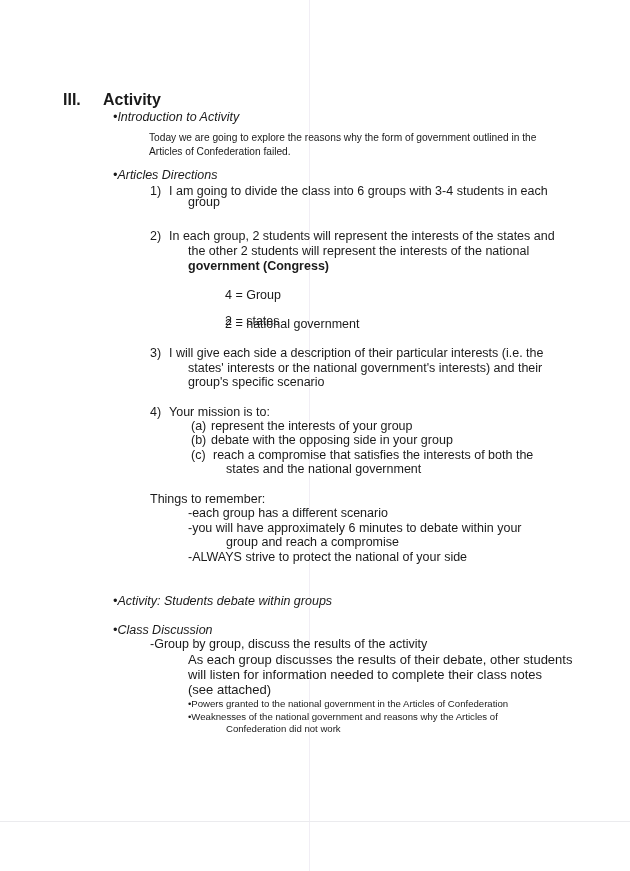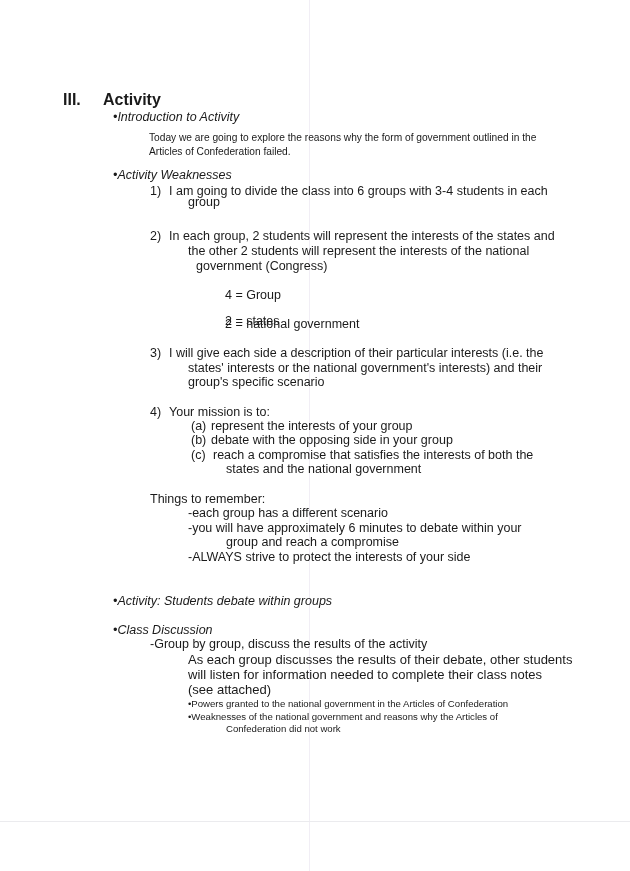--- a/index.html
+++ b/index.html
@@ -24,30 +24,30 @@
 <div class="scan-v"></div>
 <div class="scan-h"></div>
 
 <div class="abs h-num" style="left:63px; top:91px;">III.</div>
 <div class="abs h-title" style="left:103px; top:91px;">Activity</div>
 
 <div class="abs sub" style="left:113px; top:110px;">•Introduction to Activity</div>
 <div class="abs small" style="left:149px; top:131px;">Today we are going to explore the reasons why the form of government outlined in the</div>
 <div class="abs small" style="left:149px; top:145px;">Articles of Confederation failed.</div>
 
-<div class="abs sub" style="left:113px; top:168px;">•Activity Weaknesses</div>
+<div class="abs sub" style="left:113px; top:168px;">•Articles Directions</div>
 
 <div class="abs body" style="left:150px; top:184px;">1)</div>
 <div class="abs body" style="left:169px; top:184px;">I am going to divide the class into 6 groups with 3-4 students in each</div>
 <div class="abs body" style="left:188px; top:195px;">group</div>
 
 <div class="abs body" style="left:150px; top:229px;">2)</div>
 <div class="abs body" style="left:169px; top:229px;">In each group, 2 students will represent the interests of the states and</div>
 <div class="abs body" style="left:188px; top:244px;">the other 2 students will represent the interests of the national</div>
-<div class="abs body" style="left:196px; top:259px;">government (Congress)</div>
+<div class="abs body" style="left:188px; top:259px;font-weight:bold;">government (Congress)</div>
 
 <div class="abs body" style="left:225px; top:288px;">4 = Group</div>
 <div class="abs body" style="left:225px; top:314px;">2 = states</div>
 <div class="abs body" style="left:225px; top:317px;">2 = national government</div>
 
 <div class="abs body" style="left:150px; top:346px;">3)</div>
 <div class="abs body" style="left:169px; top:346px;">I will give each side a description of their particular interests (i.e. the</div>
 <div class="abs body" style="left:188px; top:361px;">states' interests or the national government's interests) and their</div>
 <div class="abs body" style="left:188px; top:375px;">group's specific scenario</div>
 
@@ -58,21 +58,21 @@
 <div class="abs body" style="left:191px; top:433px;">(b)</div>
 <div class="abs body" style="left:211px; top:433px;">debate with the opposing side in your group</div>
 <div class="abs body" style="left:191px; top:448px;">(c)</div>
 <div class="abs body" style="left:213px; top:448px;">reach a compromise that satisfies the interests of both the</div>
 <div class="abs body" style="left:226px; top:462px;">states and the national government</div>
 
 <div class="abs body" style="left:150px; top:492px;">Things to remember:</div>
 <div class="abs body" style="left:188px; top:506px;">-each group has a different scenario</div>
 <div class="abs body" style="left:188px; top:521px;">-you will have approximately 6 minutes to debate within your</div>
 <div class="abs body" style="left:226px; top:535px;">group and reach a compromise</div>
-<div class="abs body" style="left:188px; top:550px;">-ALWAYS strive to protect the interests of your side</div>
+<div class="abs body" style="left:188px; top:550px;">-ALWAYS strive to protect the national of your side</div>
 
 <div class="abs sub" style="left:113px; top:594px;font-style:italic;">•Activity:  Students debate within groups</div>
 
 <div class="abs sub" style="left:113px; top:623px;">•Class Discussion</div>
 <div class="abs body" style="left:150px; top:637px;">-Group by group, discuss the results of the activity</div>
 <div class="abs disc" style="left:188px; top:652px;">As each group discusses the results of their debate, other students</div>
 <div class="abs disc" style="left:188px; top:667px;">will listen for information needed to complete their class notes</div>
 <div class="abs disc" style="left:188px; top:682px;">(see attached)</div>
 <div class="abs tiny" style="left:188px; top:698px;">•Powers granted to the national government in the Articles of Confederation</div>
 <div class="abs tiny" style="left:188px; top:711px;">•Weaknesses of the national government and reasons why the Articles of</div>

